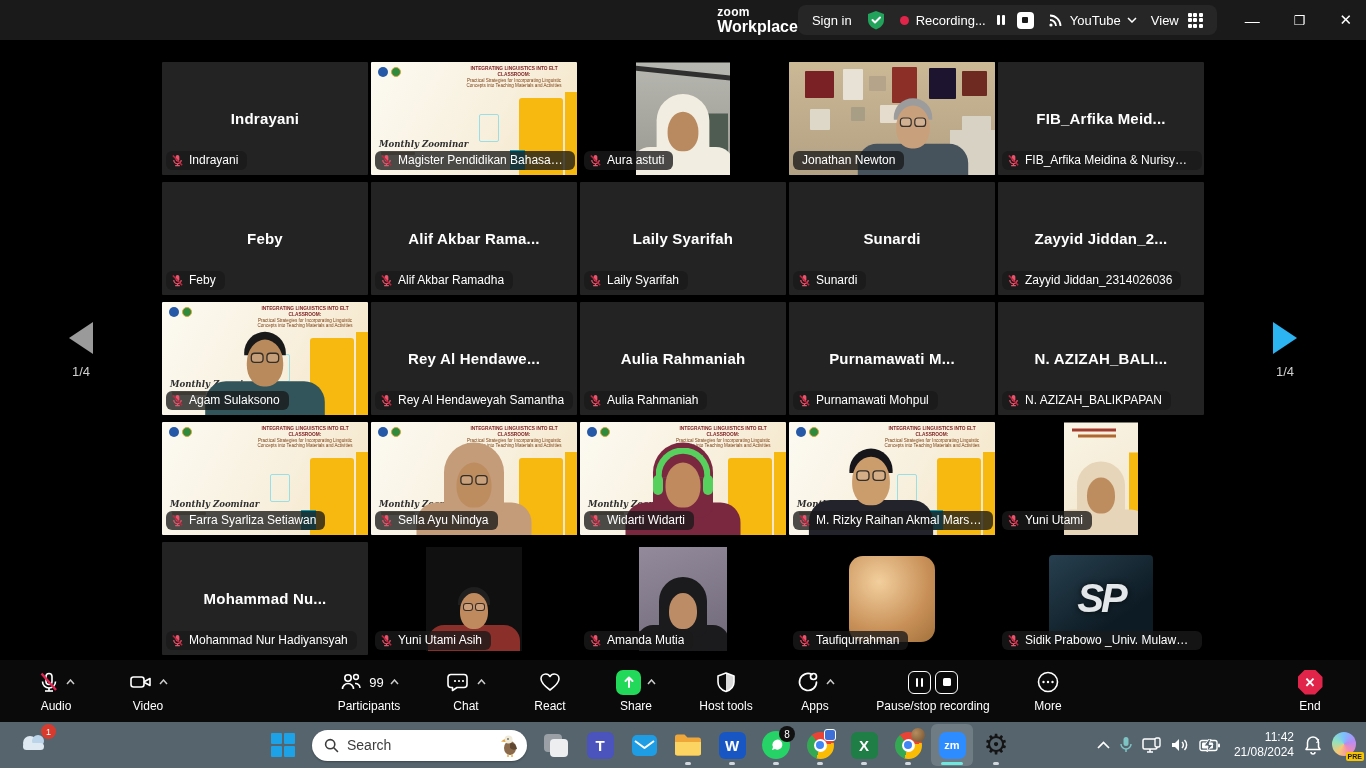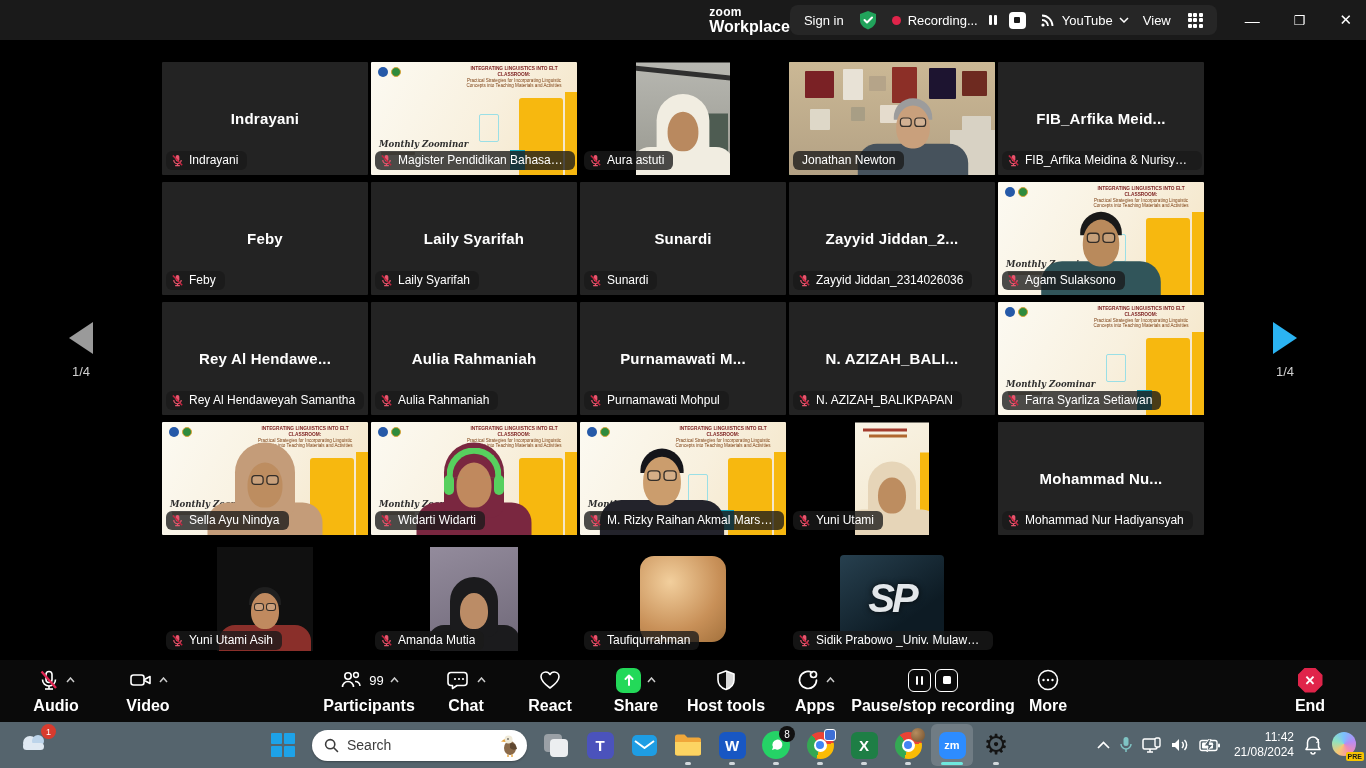--- a/index.html
+++ b/index.html
@@ -15,21 +15,21 @@
   .tb-right { display:flex; align-items:center; gap:18px; }
   .ctrl-pill { display:flex; align-items:center; gap:14px; background:#262626; border-radius:8px; height:30px; padding:0 14px; color:#fff; font-size:13px; }
   .shield { width:20px; height:20px; }
   .rec { display:flex; align-items:center; gap:7px; }
   .rec-dot { width:9px; height:9px; border-radius:50%; background:#e0244a; }
   .mini-btn { width:17px; height:17px; border-radius:4px; display:flex; align-items:center; justify-content:center; }
   .mini-pause i { display:inline-block; width:3px; height:10px; background:#fff; margin:0 1.2px; border-radius:1px; }
   .mini-stop { background:#fff; }
   .mini-stop i { display:block; width:6px; height:6px; background:#1a1a1a; border-radius:1px; }
   .yt { display:flex; align-items:center; gap:6px; }
-  .view { display:flex; align-items:center; gap:17px; }
+  .view { display:flex; align-items:center; gap:9px; }
   .grid9 { display:grid; grid-template-columns:repeat(3,4px); grid-gap:1.5px; }
   .grid9 i { width:4px; height:4px; background:#fff; border-radius:1px; }
   .winbtns { display:flex; align-items:center; gap:34px; color:#fff; margin-left:10px; }
   .winbtns span { font-size:15px; cursor:default; }
 
   
   .stage { height:620px; display:flex; background:#000; }
   .rail { width:162px; flex:none; display:flex; flex-direction:column; align-items:center; justify-content:center; gap:10px; color:#cfcfcf; font-size:13px; }
   .arrow-l { width:0; height:0; border:16px solid transparent; border-right:24px solid #9a9a9a; border-left:none; }
   .arrow-r { width:0; height:0; border:16px solid transparent; border-left:24px solid #2bb3f2; border-right:none; }
@@ -69,21 +69,21 @@
   .p-ear { position:absolute; bottom:32px; width:8px; height:16px; background:#57d05e; border-radius:4px; z-index:4; }
 
   .photobox { position:absolute; left:50%; top:50%; transform:translate(-50%,-50%); overflow:hidden; }
   .sp-text { width:100%; height:100%; display:flex; align-items:center; justify-content:center; font-weight:900; font-size:40px; letter-spacing:-3px; color:#e3e7ea; text-shadow:0 0 6px rgba(0,0,0,.8); font-style:italic; }
   .poster { position:absolute; border-radius:1px; }
 
   
   .toolbar { height:62px; background:#0a0a0a; display:flex; align-items:stretch; padding:0 10px; position:relative; }
   .tb-item { display:flex; flex-direction:column; align-items:center; justify-content:center; gap:4px; color:#fff; cursor:default; position:relative; }
   .tb-item .ic { height:26px; display:flex; align-items:center; justify-content:center; gap:4px; }
-  .tb-item .lbl { font-size:16px; white-space:nowrap;font-weight:bold; }
+  .tb-item .lbl { font-size:12px; white-space:nowrap; }
   .cap { margin-left:2px; }
   .badge99 { font-size:13px; color:#fff; margin-left:2px; }
   .share-sq { width:25px; height:25px; border-radius:7px; background:#23d959; display:flex; align-items:center; justify-content:center; }
   .oct { width:25px; height:25px; background:#e0244a; clip-path:polygon(30% 0,70% 0,100% 30%,100% 70%,70% 100%,30% 100%,0 70%,0 30%); display:flex; align-items:center; justify-content:center; color:#fff; font-weight:700; font-size:13px; }
   .recbtn { width:23px; height:23px; border:1.8px solid #fff; border-radius:6px; display:flex; align-items:center; justify-content:center; }
   .recbtn.pz i { display:inline-block; width:2.6px; height:9px; background:#fff; margin:0 1.1px; border-radius:1px; }
   .recbtn.st i { display:block; width:8px; height:8px; background:#fff; border-radius:1.5px; }
 
   
   .taskbar { height:46px; background:#55646d; display:flex; align-items:center; position:relative; }
@@ -292,20 +292,33 @@
               <rect x="5" y="1" width="4" height="7" rx="2" fill="#e8556d"></rect>
               <path d="M3 6.5 a4 4 0 0 0 8 0" stroke="#e8556d" stroke-width="1.3" fill="none"></path>
               <line x1="7" y1="10.5" x2="7" y2="12.5" stroke="#e8556d" stroke-width="1.3"></line>
               <line x1="4.5" y1="12.5" x2="9.5" y2="12.5" stroke="#e8556d" stroke-width="1.3"></line>
               <line x1="2" y1="1.5" x2="12" y2="12" stroke="#c22540" stroke-width="1.6"></line>
             </svg>
             <span>Feby</span>
           </div>
         </div>
         <div class="tile namebg">
+          <div class="cname">Alif Akbar Rama...</div>
+          <div class="pill">
+            <svg class="micmuted" viewBox="0 0 14 14">
+              <rect x="5" y="1" width="4" height="7" rx="2" fill="#e8556d"></rect>
+              <path d="M3 6.5 a4 4 0 0 0 8 0" stroke="#e8556d" stroke-width="1.3" fill="none"></path>
+              <line x1="7" y1="10.5" x2="7" y2="12.5" stroke="#e8556d" stroke-width="1.3"></line>
+              <line x1="4.5" y1="12.5" x2="9.5" y2="12.5" stroke="#e8556d" stroke-width="1.3"></line>
+              <line x1="2" y1="1.5" x2="12" y2="12" stroke="#c22540" stroke-width="1.6"></line>
+            </svg>
+            <span>Alif Akbar Ramadha</span>
+          </div>
+        </div>
+        <div class="tile namebg">
           <div class="cname">Laily Syarifah</div>
           <div class="pill">
             <svg class="micmuted" viewBox="0 0 14 14">
               <rect x="5" y="1" width="4" height="7" rx="2" fill="#e8556d"></rect>
               <path d="M3 6.5 a4 4 0 0 0 8 0" stroke="#e8556d" stroke-width="1.3" fill="none"></path>
               <line x1="7" y1="10.5" x2="7" y2="12.5" stroke="#e8556d" stroke-width="1.3"></line>
               <line x1="4.5" y1="12.5" x2="9.5" y2="12.5" stroke="#e8556d" stroke-width="1.3"></line>
               <line x1="2" y1="1.5" x2="12" y2="12" stroke="#c22540" stroke-width="1.6"></line>
             </svg>
             <span>Laily Syarifah</span>

